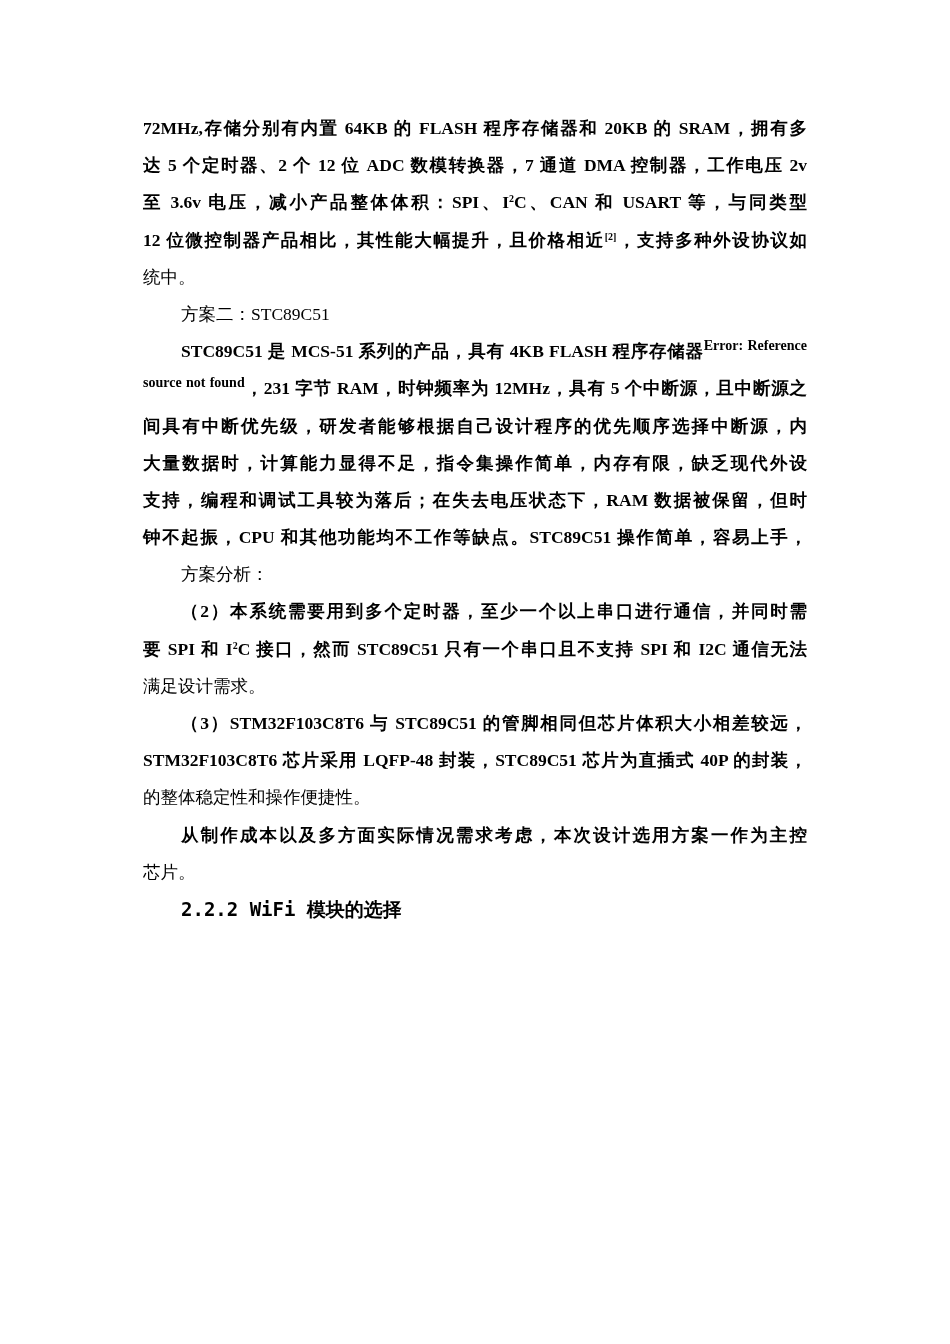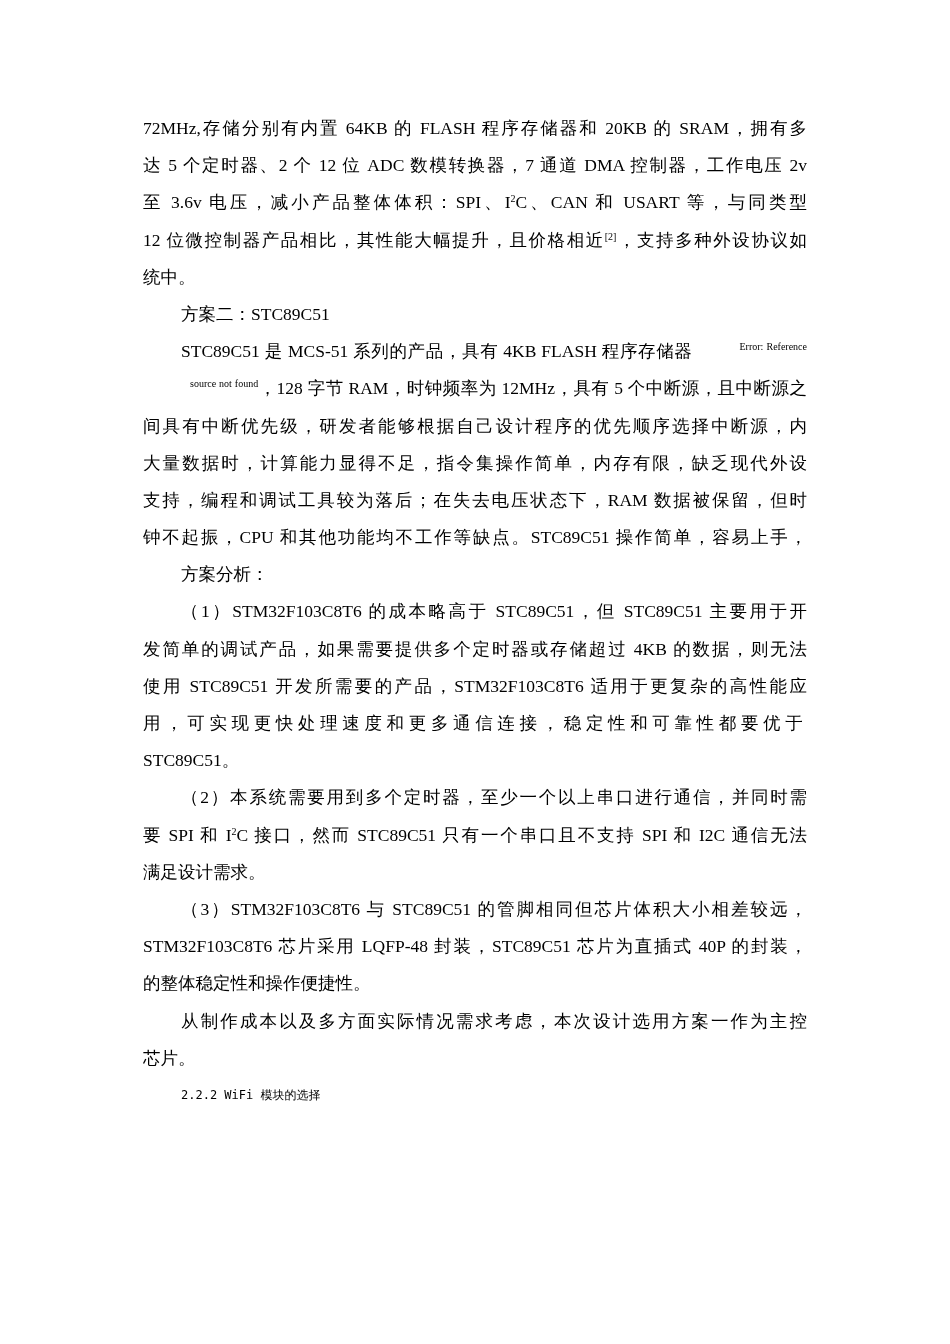--- a/index.html
+++ b/index.html
@@ -24,39 +24,39 @@
     .line {
       height: 37.2px;
       line-height: 37.2px;
       font-size: 17.5px;
       white-space: nowrap;
       overflow: visible;
     }
     .just {
       text-align: justify;
       text-align-last: justify;
+      font-weight: bold;
     }
     .indent {
       padding-left: 38px;
     }
     .sup {
       font-size: 10px;
       vertical-align: 6px;
       line-height: 0;
     }
     .sup-small {
-      font-size: 10px;
+      font-size: 14px;
       vertical-align: 7px;
       line-height: 0;
-      margin-left: 47px;
     }
     .heading {
       font-family: "DejaVu Sans Mono", "Liberation Mono", monospace;
-      font-weight: normal;
-      font-size: 12px;
+      font-weight: bold;
+      font-size: 19px;
     }
     .spaced {
       letter-spacing: 4.3px;
     }
   </style>
 </head>
 <body>
 
 <div class="page">
 
@@ -65,36 +65,29 @@
     <div class="line just">达 5 个定时器、2 个 12 位 ADC 数模转换器，7 通道 DMA 控制器，工作电压 2v</div>
     <div class="line just"><span>至 3.6v 电压，减小产品整体体积：SPI、I</span><span class="sup">2</span><span>C、CAN 和 USART 等，与同类型</span></div>
     <div class="line just"><span>12 位微控制器产品相比，其性能大幅提升，且价格相近</span><span class="sup">[2]</span><span>，支持多种外设协议如</span></div>
     <div class="line">统中。</div>
   </div>
 
   <div class="line indent">方案二：STC89C51</div>
 
   <div>
     <div class="line just indent"><span>STC89C51 是 MCS-51 系列的产品，具有 4KB FLASH 程序存储器</span><span class="sup-small">Error: Reference</span></div>
-    <div class="line just"><span class="sup-small">source not found</span><span>，128 字节 RAM，时钟频率为 12MHz，具有 5 个中断源，且中断源之</span></div>
+    <div class="line just"><span class="sup-small">source not found</span><span>，231 字节 RAM，时钟频率为 12MHz，具有 5 个中断源，且中断源之</span></div>
     <div class="line just">间具有中断优先级，研发者能够根据自己设计程序的优先顺序选择中断源，内</div>
     <div class="line just">大量数据时，计算能力显得不足，指令集操作简单，内存有限，缺乏现代外设</div>
     <div class="line just">支持，编程和调试工具较为落后；在失去电压状态下，RAM 数据被保留，但时</div>
     <div class="line just">钟不起振，CPU 和其他功能均不工作等缺点。STC89C51 操作简单，容易上手，</div>
   </div>
 
   <div class="line indent">方案分析：</div>
 
-  <div>
-    <div class="line just indent">（1）STM32F103C8T6 的成本略高于 STC89C51，但 STC89C51 主要用于开</div>
-    <div class="line just">发简单的调试产品，如果需要提供多个定时器或存储超过 4KB 的数据，则无法</div>
-    <div class="line just">使用 STC89C51 开发所需要的产品，STM32F103C8T6 适用于更复杂的高性能应</div>
-    <div class="line just spaced">用，可实现更快处理速度和更多通信连接，稳定性和可靠性都要优于</div>
-    <div class="line">STC89C51。</div>
-  </div>
 
   <div>
     <div class="line just indent">（2）本系统需要用到多个定时器，至少一个以上串口进行通信，并同时需</div>
     <div class="line just"><span>要 SPI 和 I</span><span class="sup">2</span><span>C 接口，然而 STC89C51 只有一个串口且不支持 SPI 和 I2C 通信无法</span></div>
     <div class="line">满足设计需求。</div>
   </div>
 
   <div>
     <div class="line just indent">（3）STM32F103C8T6 与 STC89C51 的管脚相同但芯片体积大小相差较远，</div>
     <div class="line just">STM32F103C8T6 芯片采用 LQFP-48 封装，STC89C51 芯片为直插式 40P 的封装，</div>

